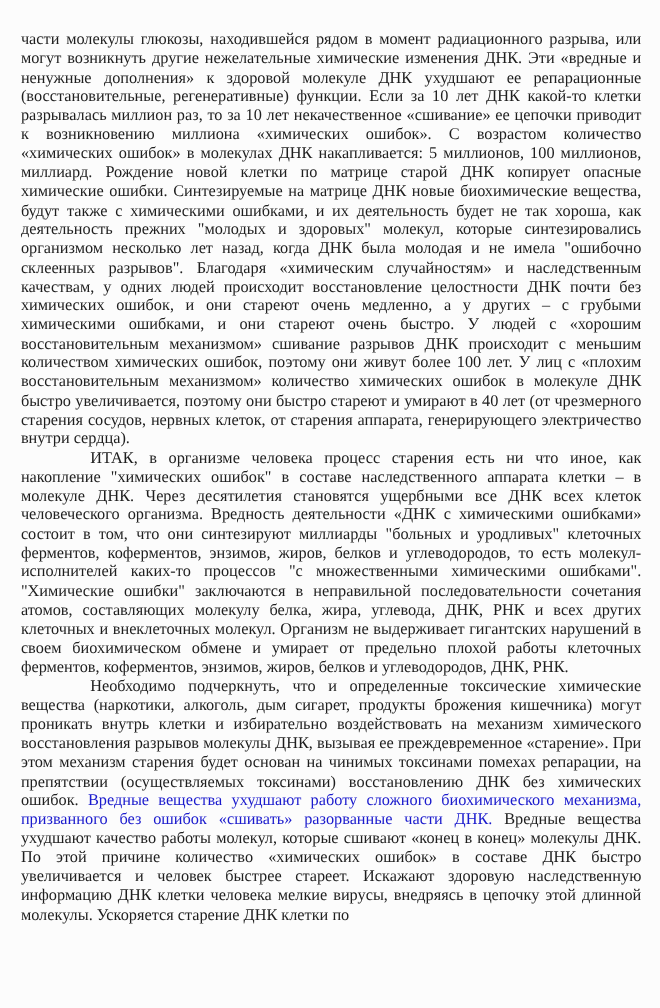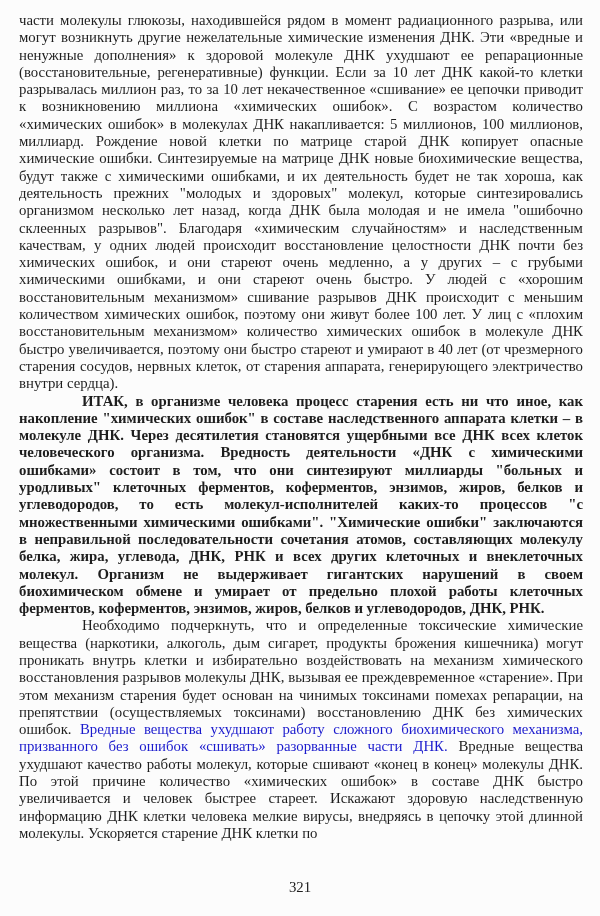--- a/index.html
+++ b/index.html
@@ -5,41 +5,41 @@
   html, body {
     margin: 0;
     padding: 0;
     background: #fcfcfc;
   }
   .page {
     position: relative;
     width: 600px;
     height: 916px;
     box-sizing: border-box;
-    padding: 12px 17px 0 19px;
+    padding: 28px 17px 0 19px;
     background: #fcfcfc;
     font-family: "Liberation Serif", "DejaVu Serif", serif;
     font-size: 14.8px;
     line-height: 17.3px;
     color: #1e1e1e;
     overflow: hidden;
   }
   .text-block p {
     margin: 0;
     padding: 0;
     text-align: justify;
   }
   .text-block p.indent {
     text-indent: 63px;
   }
   .seg-normal {
     font-weight: normal;
   }
   .seg-bold {
-    font-weight: bold;
+    font-weight: normal;
   }
   .seg-bold-blue {
     font-weight: normal;
     color: var(--highlight-blue, #1a1acd);
   }
   .page-number {
     position: absolute;
     top: 879px;
     left: 0;
     right: 0;
@@ -50,14 +50,13 @@
 </style>
 </head>
 <body style="background: rgb(252, 252, 252);">
 
 <div class="page" style="--highlight-blue: #1a1acd; color: rgb(30, 30, 30); background: rgb(252, 252, 252);">
   <div class="text-block" id="text-block">
       <p><span class="seg-normal">части молекулы глюкозы, находившейся рядом в момент радиационного разрыва, или могут возникнуть другие нежелательные химические изменения ДНК. Эти «вредные и ненужные дополнения» к здоровой молекуле ДНК ухудшают ее репарационные (восстановительные, регенеративные) функции. Если за 10 лет ДНК какой-то клетки разрывалась миллион раз, то за 10 лет некачественное «сшивание» ее цепочки приводит к возникновению миллиона «химических ошибок». С возрастом количество «химических ошибок» в молекулах ДНК накапливается: 5 миллионов, 100 миллионов, миллиард. Рождение новой клетки по матрице старой ДНК копирует опасные химические ошибки. Синтезируемые на матрице ДНК новые биохимические вещества, будут также с химическими ошибками, и их деятельность будет не так хороша, как деятельность прежних "молодых и здоровых" молекул, которые синтезировались организмом несколько лет назад, когда ДНК была молодая и не имела "ошибочно склеенных разрывов". Благодаря «химическим случайностям» и наследственным качествам, у одних людей происходит восстановление целостности ДНК почти без химических ошибок, и они стареют очень медленно, а у других – с грубыми химическими ошибками, и они стареют очень быстро. У людей с «хорошим восстановительным механизмом» сшивание разрывов ДНК происходит с меньшим количеством химических ошибок, поэтому они живут более 100 лет. У лиц с «плохим восстановительным механизмом» количество химических ошибок в молекуле ДНК быстро увеличивается, поэтому они быстро стареют и умирают в 40 лет (от чрезмерного старения сосудов, нервных клеток, от старения аппарата, генерирующего электричество внутри сердца).</span></p>
       <p class="indent"><span class="seg-bold">ИТАК, в организме человека процесс старения есть ни что иное, как накопление "химических ошибок" в составе наследственного аппарата клетки – в молекуле ДНК. Через десятилетия становятся ущербными все ДНК всех клеток человеческого организма. Вредность деятельности «ДНК с химическими ошибками» состоит в том, что они синтезируют миллиарды "больных и уродливых" клеточных ферментов, коферментов, энзимов, жиров, белков и углеводородов, то есть молекул-исполнителей каких-то процессов "с множественными химическими ошибками". "Химические ошибки" заключаются в неправильной последовательности сочетания атомов, составляющих молекулу белка, жира, углевода, ДНК, РНК и всех других клеточных и внеклеточных молекул. Организм не выдерживает гигантских нарушений в своем биохимическом обмене и умирает от предельно плохой работы клеточных ферментов, коферментов, энзимов, жиров, белков и углеводородов, ДНК, РНК.</span></p>
       <p class="indent"><span class="seg-normal">Необходимо подчеркнуть, что и определенные токсические химические вещества (наркотики, алкоголь, дым сигарет, продукты брожения кишечника) могут проникать внутрь клетки и избирательно воздействовать на механизм химического восстановления разрывов молекулы ДНК, вызывая ее преждевременное «старение». При этом механизм старения будет основан на чинимых токсинами помехах репарации, на препятствии (осуществляемых токсинами) восстановлению ДНК без химических ошибок. </span><span class="seg-bold-blue">Вредные вещества ухудшают работу сложного биохимического механизма, призванного без ошибок «сшивать» разорванные части ДНК.</span><span class="seg-normal"> Вредные вещества ухудшают качество работы молекул, которые сшивают «конец в конец» молекулы ДНК. По этой причине количество «химических ошибок» в составе ДНК быстро увеличивается и человек быстрее стареет. Искажают здоровую наследственную информацию ДНК клетки человека мелкие вирусы, внедряясь в цепочку этой длинной молекулы. Ускоряется старение ДНК клетки по</span></p>
     </div>
-  <div class="page-number">321</div>
 </div>
 
 </body></html>

